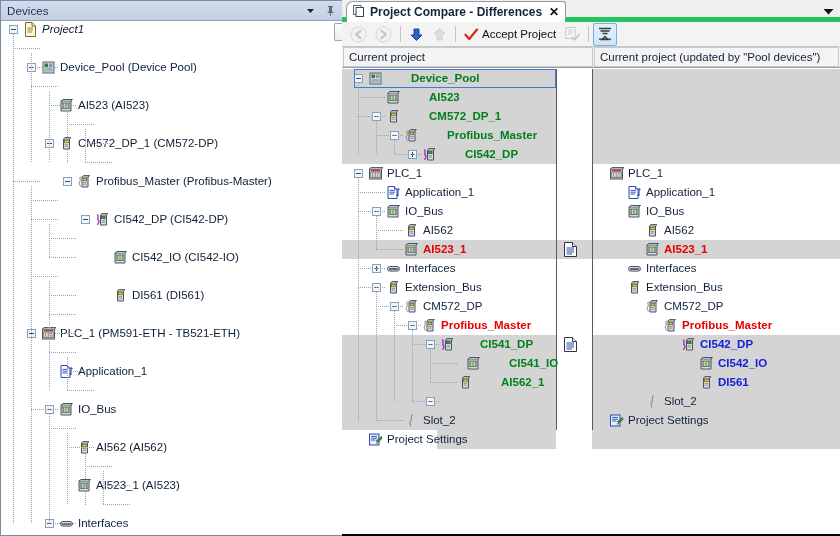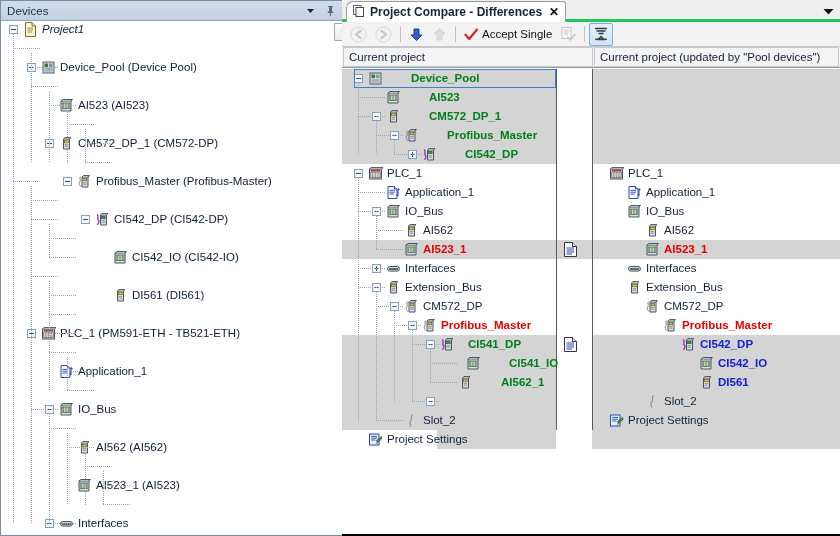--- a/index.html
+++ b/index.html
@@ -63,21 +63,21 @@
 
   .italic{font-style:italic;}
 
   
   #compare-panel{
     position:absolute;left:342px;top:0;width:498px;height:536px;
     box-sizing:border-box;background:#ffffff;
   }
   #tabstrip{
     position:relative;height:22px;background:#efefef;
-    border-bottom:3px solid #22c55e;
+    border-bottom:5px solid #22c55e;
     box-sizing:border-box;
   }
   #tab{
     position:absolute;left:4px;top:1px;height:21px;
     background:#ffffff;
     border-left:1px solid #9a9a9a;border-top:1px solid #9a9a9a;border-right:1px solid #9a9a9a;
     border-top-left-radius:7px;border-top-right-radius:3px;
     display:flex;align-items:center;padding:0 6px 0 5px;gap:4px;
     box-sizing:border-box;
   }
@@ -384,21 +384,21 @@
       <div class="tool disabled">
         <svg width="15" height="15" viewBox="0 0 15 15">
           <path d="M5 13 L10 13 L10 7 L13 7 L7.5 1.5 L2 7 L5 7 Z" fill="#b9bec6" stroke="#9aa0a8" stroke-width="0.9"></path>
         </svg>
       </div>
       <div class="tsep"></div>
       <div class="tool">
         <svg width="15" height="15" viewBox="0 0 15 15">
           <path d="M1.5 7.8 L5.2 12 L13 2.6" fill="none" stroke="#d42a1f" stroke-width="2.3" stroke-linecap="round" stroke-linejoin="round"></path>
         </svg>
-        <span class="tl">Accept Single</span>
+        <span class="tl">Accept Project</span>
       </div>
       <div class="tool disabled">
         <svg width="16" height="16" viewBox="0 0 16 16">
           <rect x="2" y="1.5" width="9" height="11" fill="#fff" stroke="#8a8a8a"></rect>
           <path d="M4 4 H9 M4 6 H9 M4 8 H8" stroke="#8a8a8a" stroke-width="0.9"></path>
           <path d="M8 11.5 L10.4 14 L15 8.5" fill="none" stroke="#8a8a8a" stroke-width="1.8" stroke-linecap="round"></path>
         </svg>
       </div>
       <div class="tsep"></div>
       <div class="tool pressed">
@@ -577,21 +577,21 @@
             </div>
             <div class="crow" style="top: 266px; left: 0px; right: 0px;">
               <div class="expander" style="left: 84px; top: 5px;"></div>
               <span class="ico" style="left: 98px;"><svg width="15" height="15" viewBox="0 0 15 15">
                   <path d="M5.5 3 H11.5 V13 H5.5 Z" fill="#d8dde3" stroke="#4a5560"></path>
                   <path d="M5.5 3 L7 1.6 H13 L11.5 3" fill="#b9c2cc" stroke="#4a5560"></path>
                   <rect x="6.6" y="4.4" width="3.5" height="2.3" fill="#3a9a3a" stroke="#1a5a1a" stroke-width="0.6"></rect>
                   <path d="M6.6 8.6 H10.1 M6.6 10.2 H10.1" stroke="#7a8490" stroke-width="0.8"></path>
                   <path d="M2.2 2.4 C4.6 4.4 1.4 6.6 3.6 8.6 C5 9.9 3 11.2 2.6 12.8" stroke="#a020c0" stroke-width="1.3" fill="none"></path>
                 </svg></span>
-              <span class="lbl green" style="left: 102px;">CI541_DP</span>
+              <span class="lbl green" style="left: 114px;">CI541_DP</span>
             </div>
             <div class="crow" style="top: 285px; left: 8px; right: 0px;">
               <span class="ico" style="left: 116px;"><svg width="15" height="15" viewBox="0 0 15 15">
                   <path d="M2 3 H12 V13 H2 Z" fill="#d8dde3" stroke="#4a5560"></path>
                   <path d="M2 3 L4 1.5 H13.5 L12 3" fill="#b9c2cc" stroke="#4a5560"></path>
                   <rect x="3.2" y="5" width="7.6" height="5.6" fill="#fdfae0" stroke="#4a5560" stroke-width="0.7"></rect>
                   <path d="M4.6 5 V10.6 M6.2 5 V10.6 M7.8 5 V10.6 M9.4 5 V10.6" stroke="#3a7a3a" stroke-width="0.8"></path>
                 </svg></span>
               <span class="lbl green" style="left: 135px;">CI541_IO</span>
             </div>

